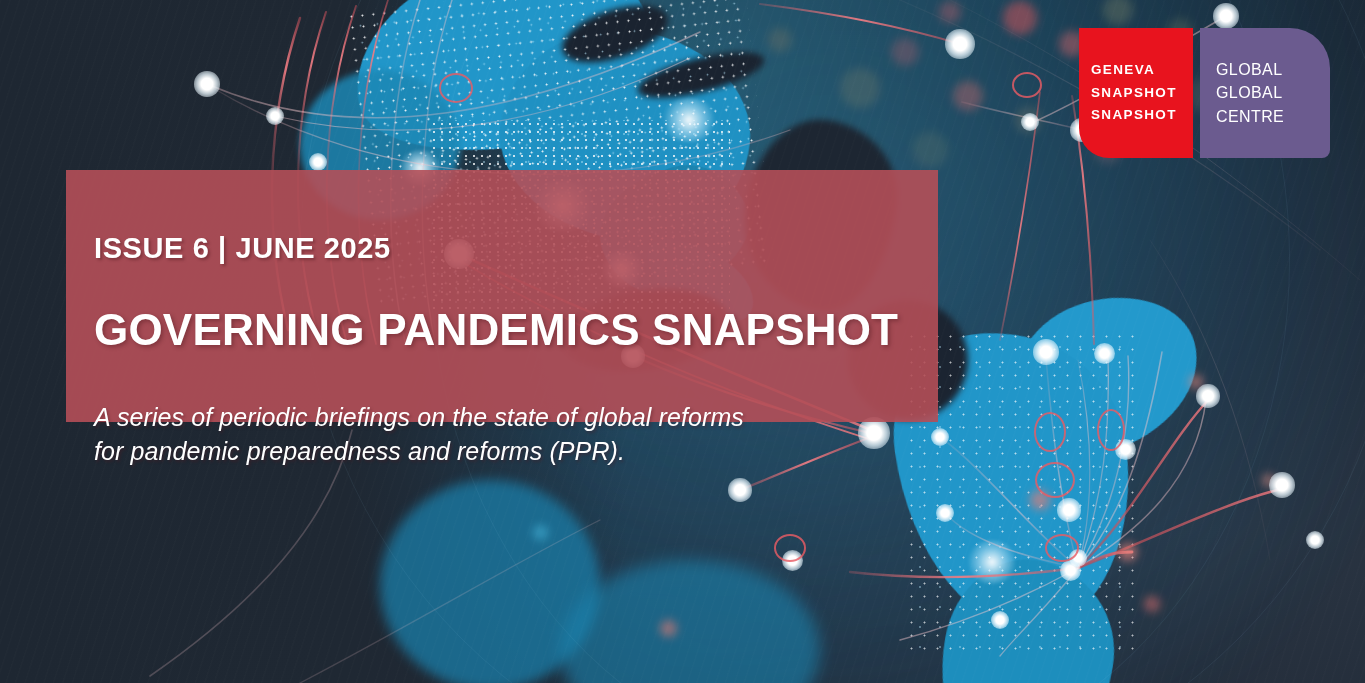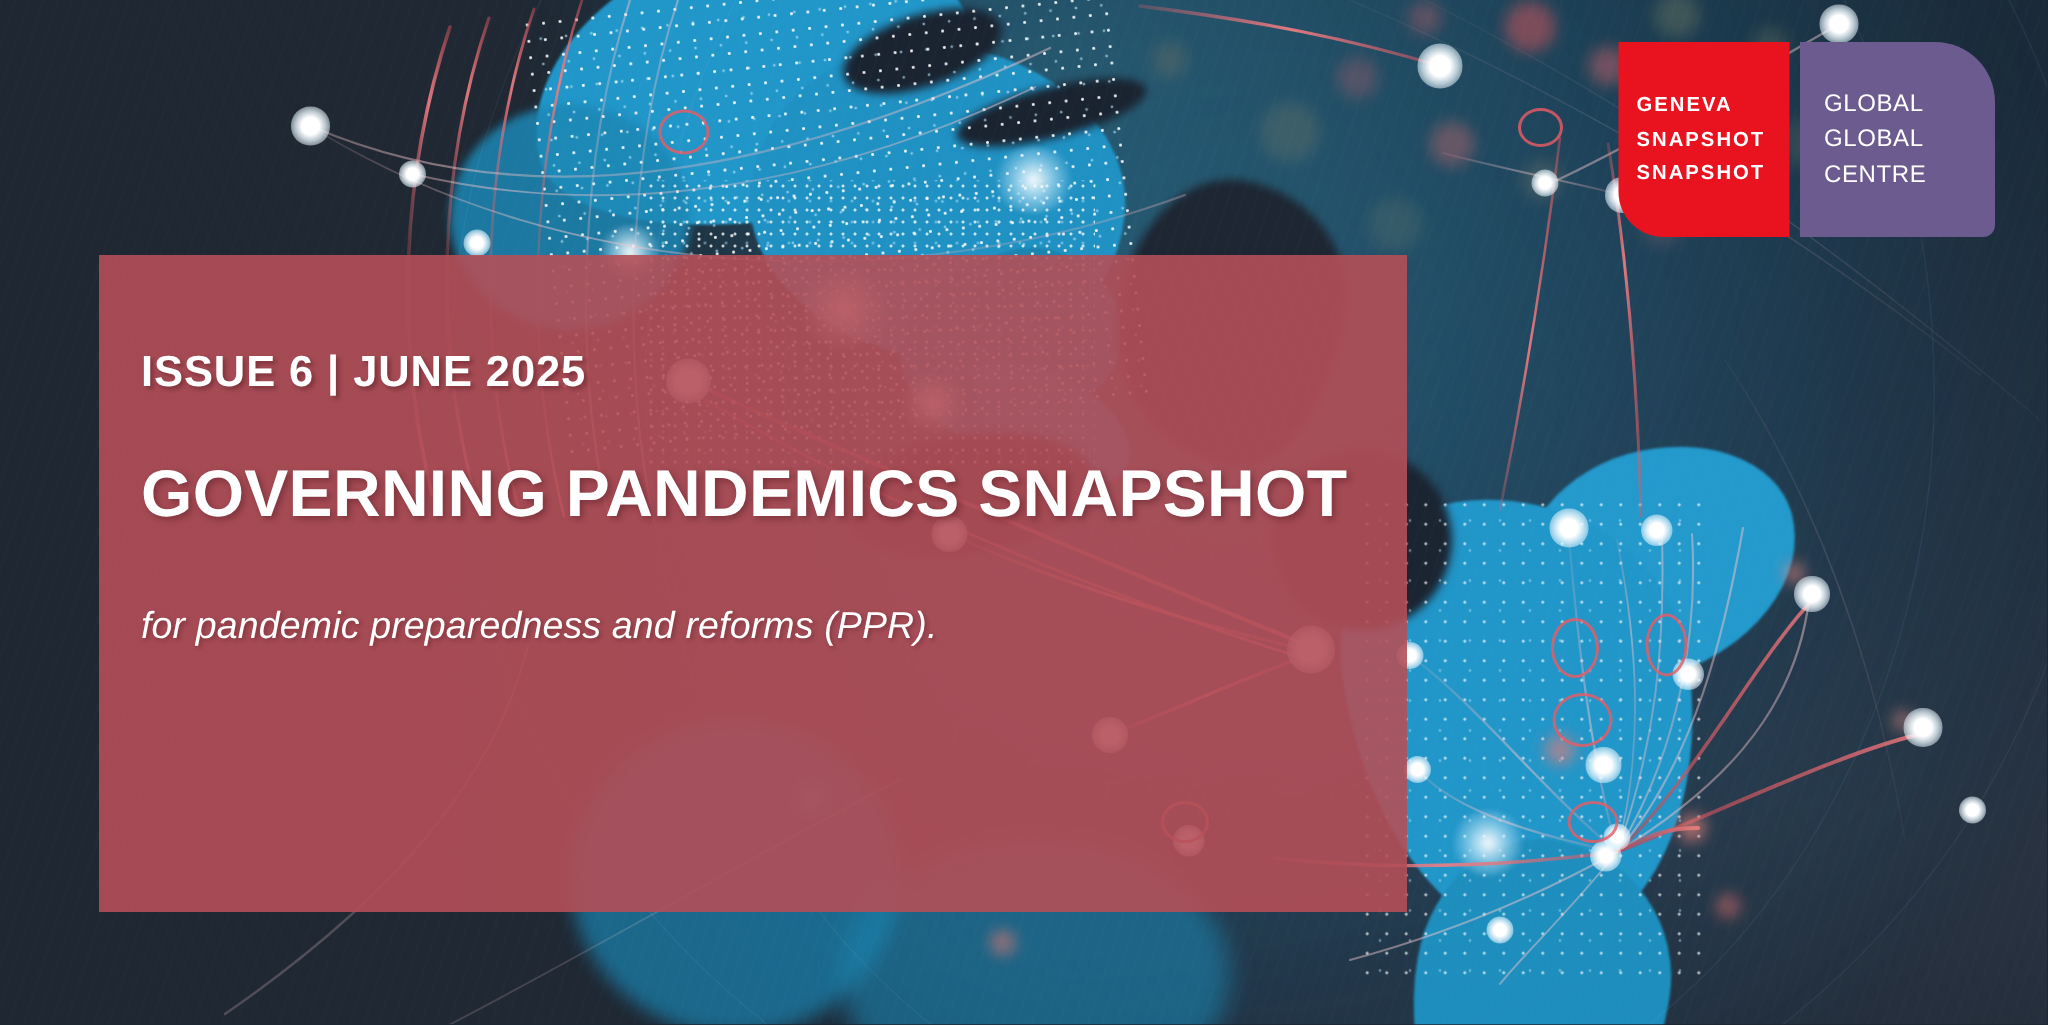--- a/index.html
+++ b/index.html
@@ -158,21 +158,21 @@
     position:absolute; inset:0;
     background:repeating-linear-gradient(108deg,
       rgba(255,255,255,0.012) 0px, rgba(255,255,255,0.012) 1px,
       rgba(255,255,255,0) 2px, rgba(255,255,255,0) 9px);
   }
 
   
   #title-panel {
     position:absolute;
     left:66px; top:170px;
-    width:872px; height:438px;
+    width:872px; height:252px;
     background:rgba(180,79,88,0.90);
     padding:62px 0 0 28px;
   }
 
   #issue-line {
     color:#ffffff;
     font-size:29px;
     font-weight:bold;
     letter-spacing:0.6px;
     text-shadow:2px 2px 3px rgba(80,25,30,0.45);
@@ -413,20 +413,21 @@
 
     <div class="streaks"></div>
   </div>
 
   <div id="title-panel">
     <div id="issue-line">ISSUE 6 | JUNE 2025</div>
 
     <h1 id="headline">GOVERNING PANDEMICS SNAPSHOT</h1>
 
     <div id="subtitle">
+      <span class="sub-line">A series of periodic briefings on the state of global reforms</span>
       <span class="sub-line">for pandemic preparedness and reforms (PPR).</span>
     </div>
   </div>
 
   <div id="logo">
 
     <div class="logo-block" id="logo-ggi">
       <span class="logo-line">GENEVA</span>
       <span class="logo-line">SNAPSHOT</span>
       <span class="logo-line">SNAPSHOT</span>

